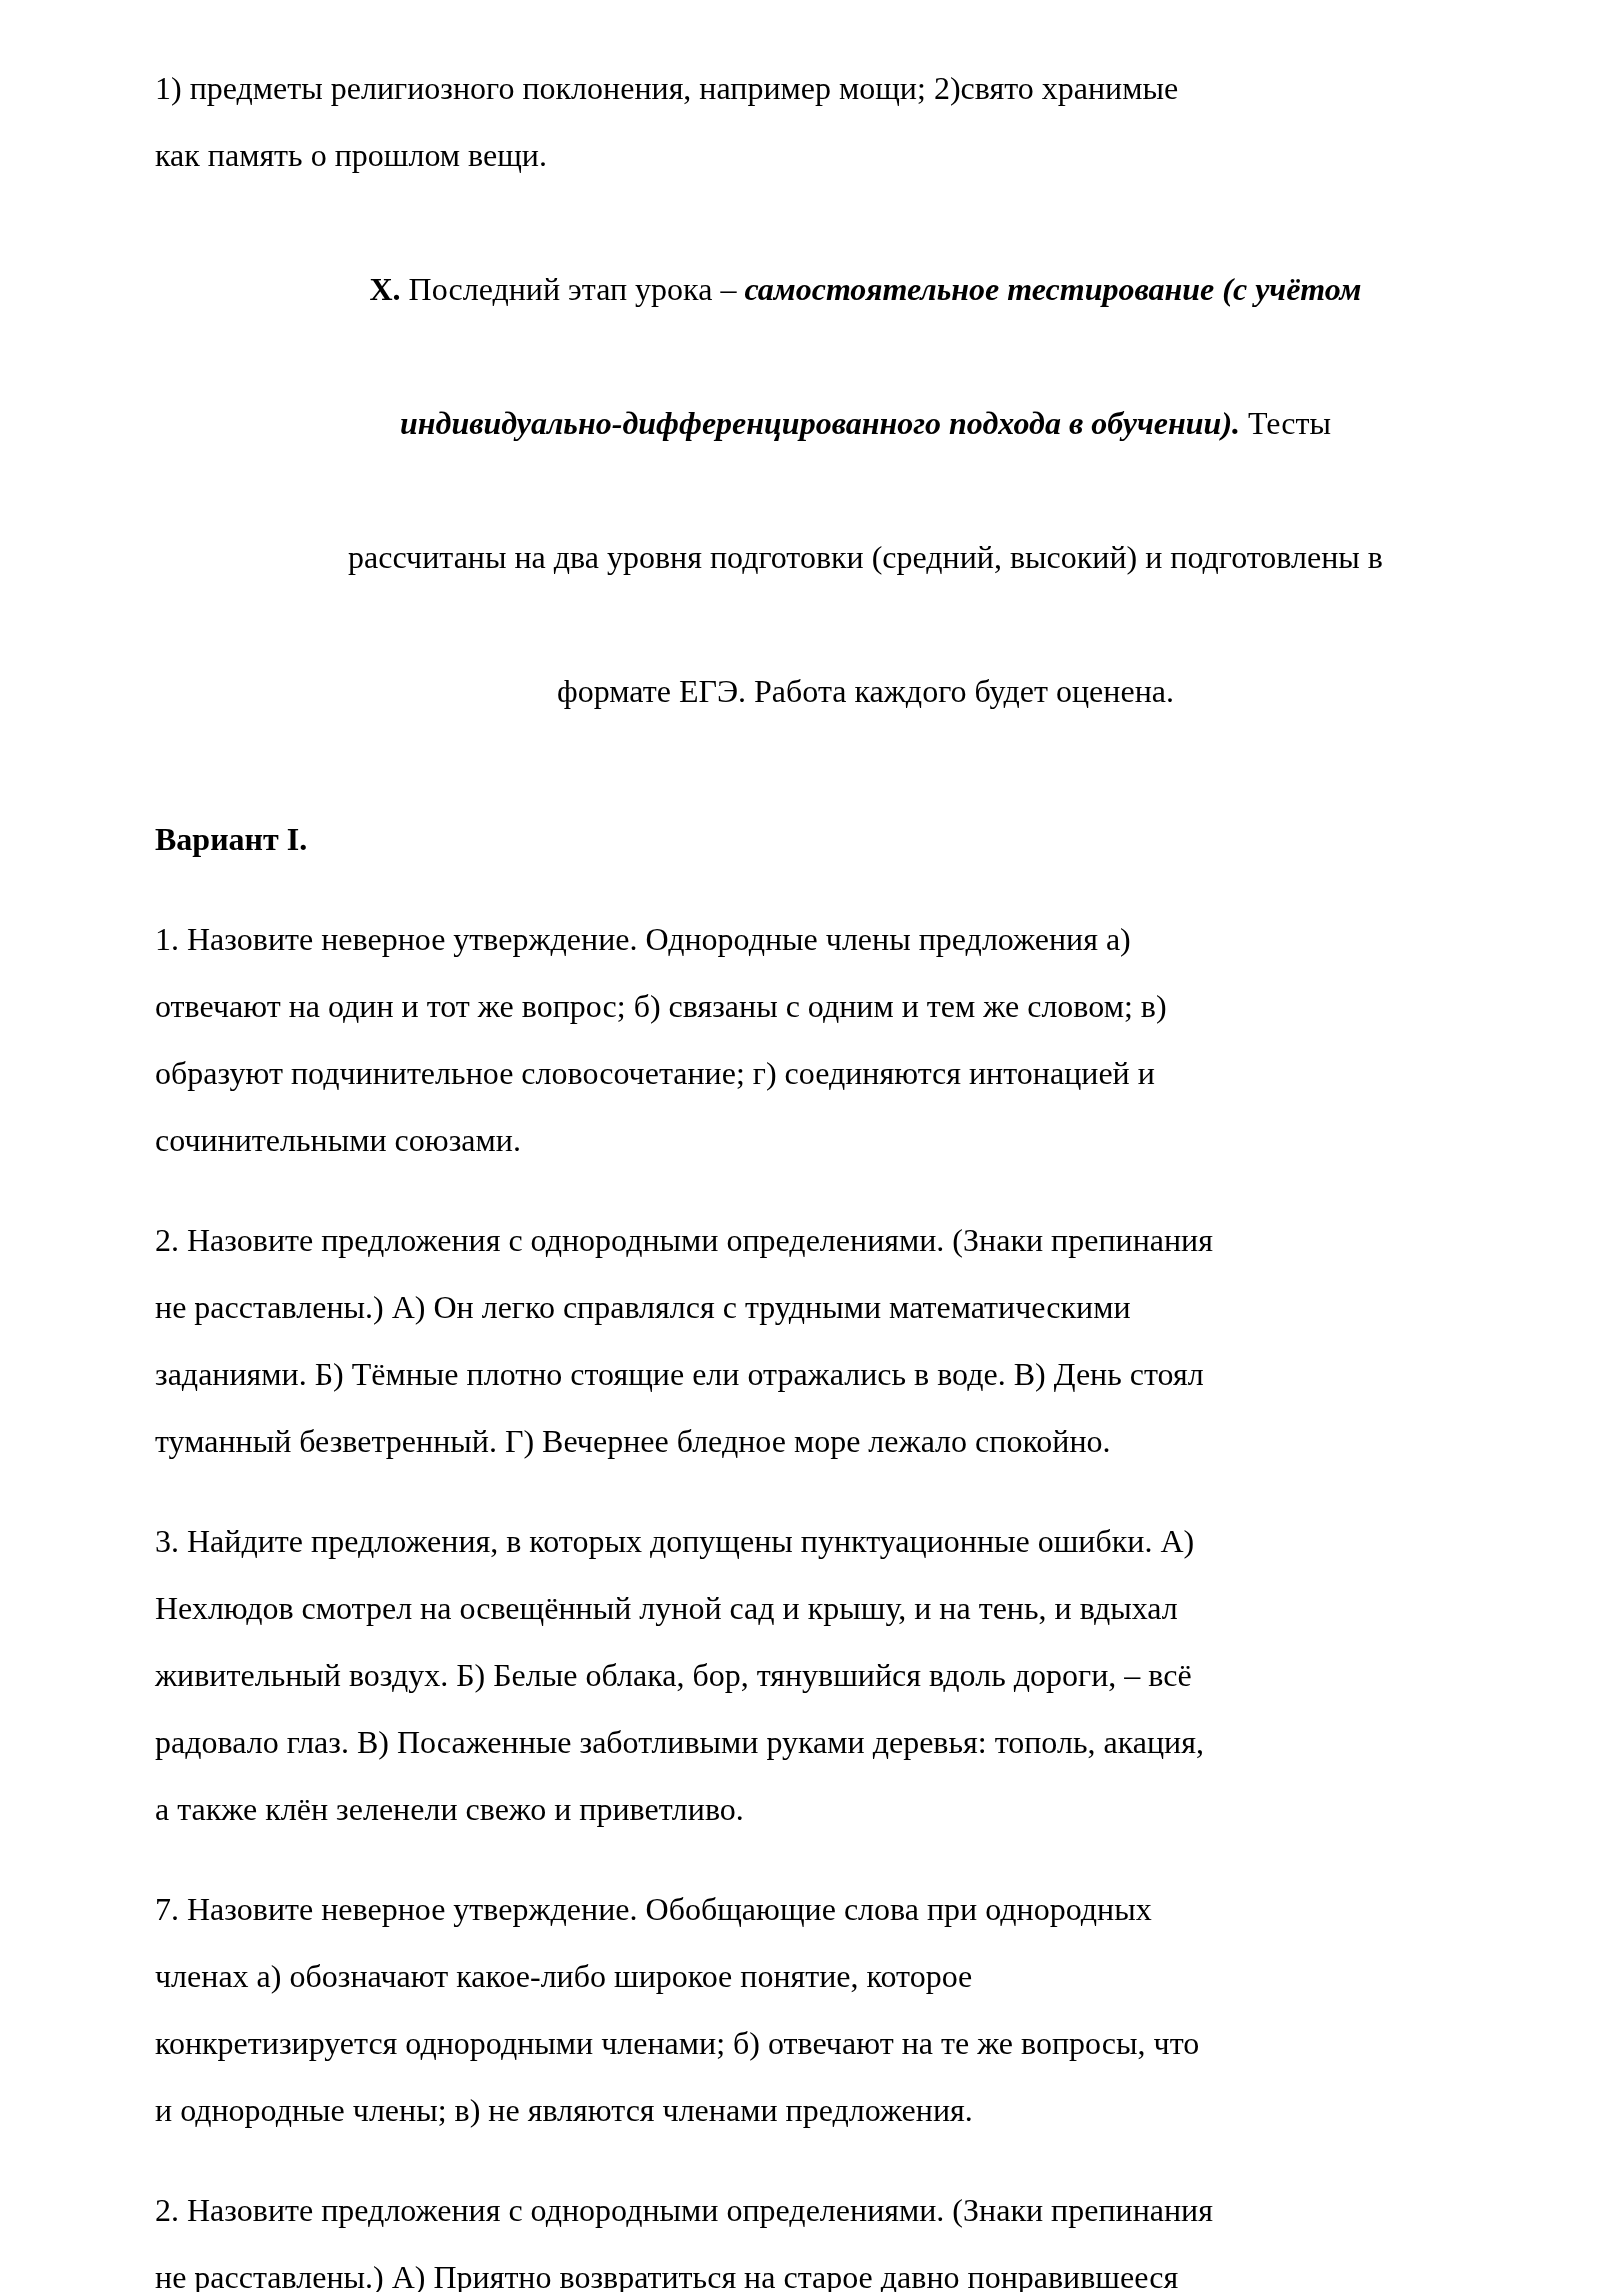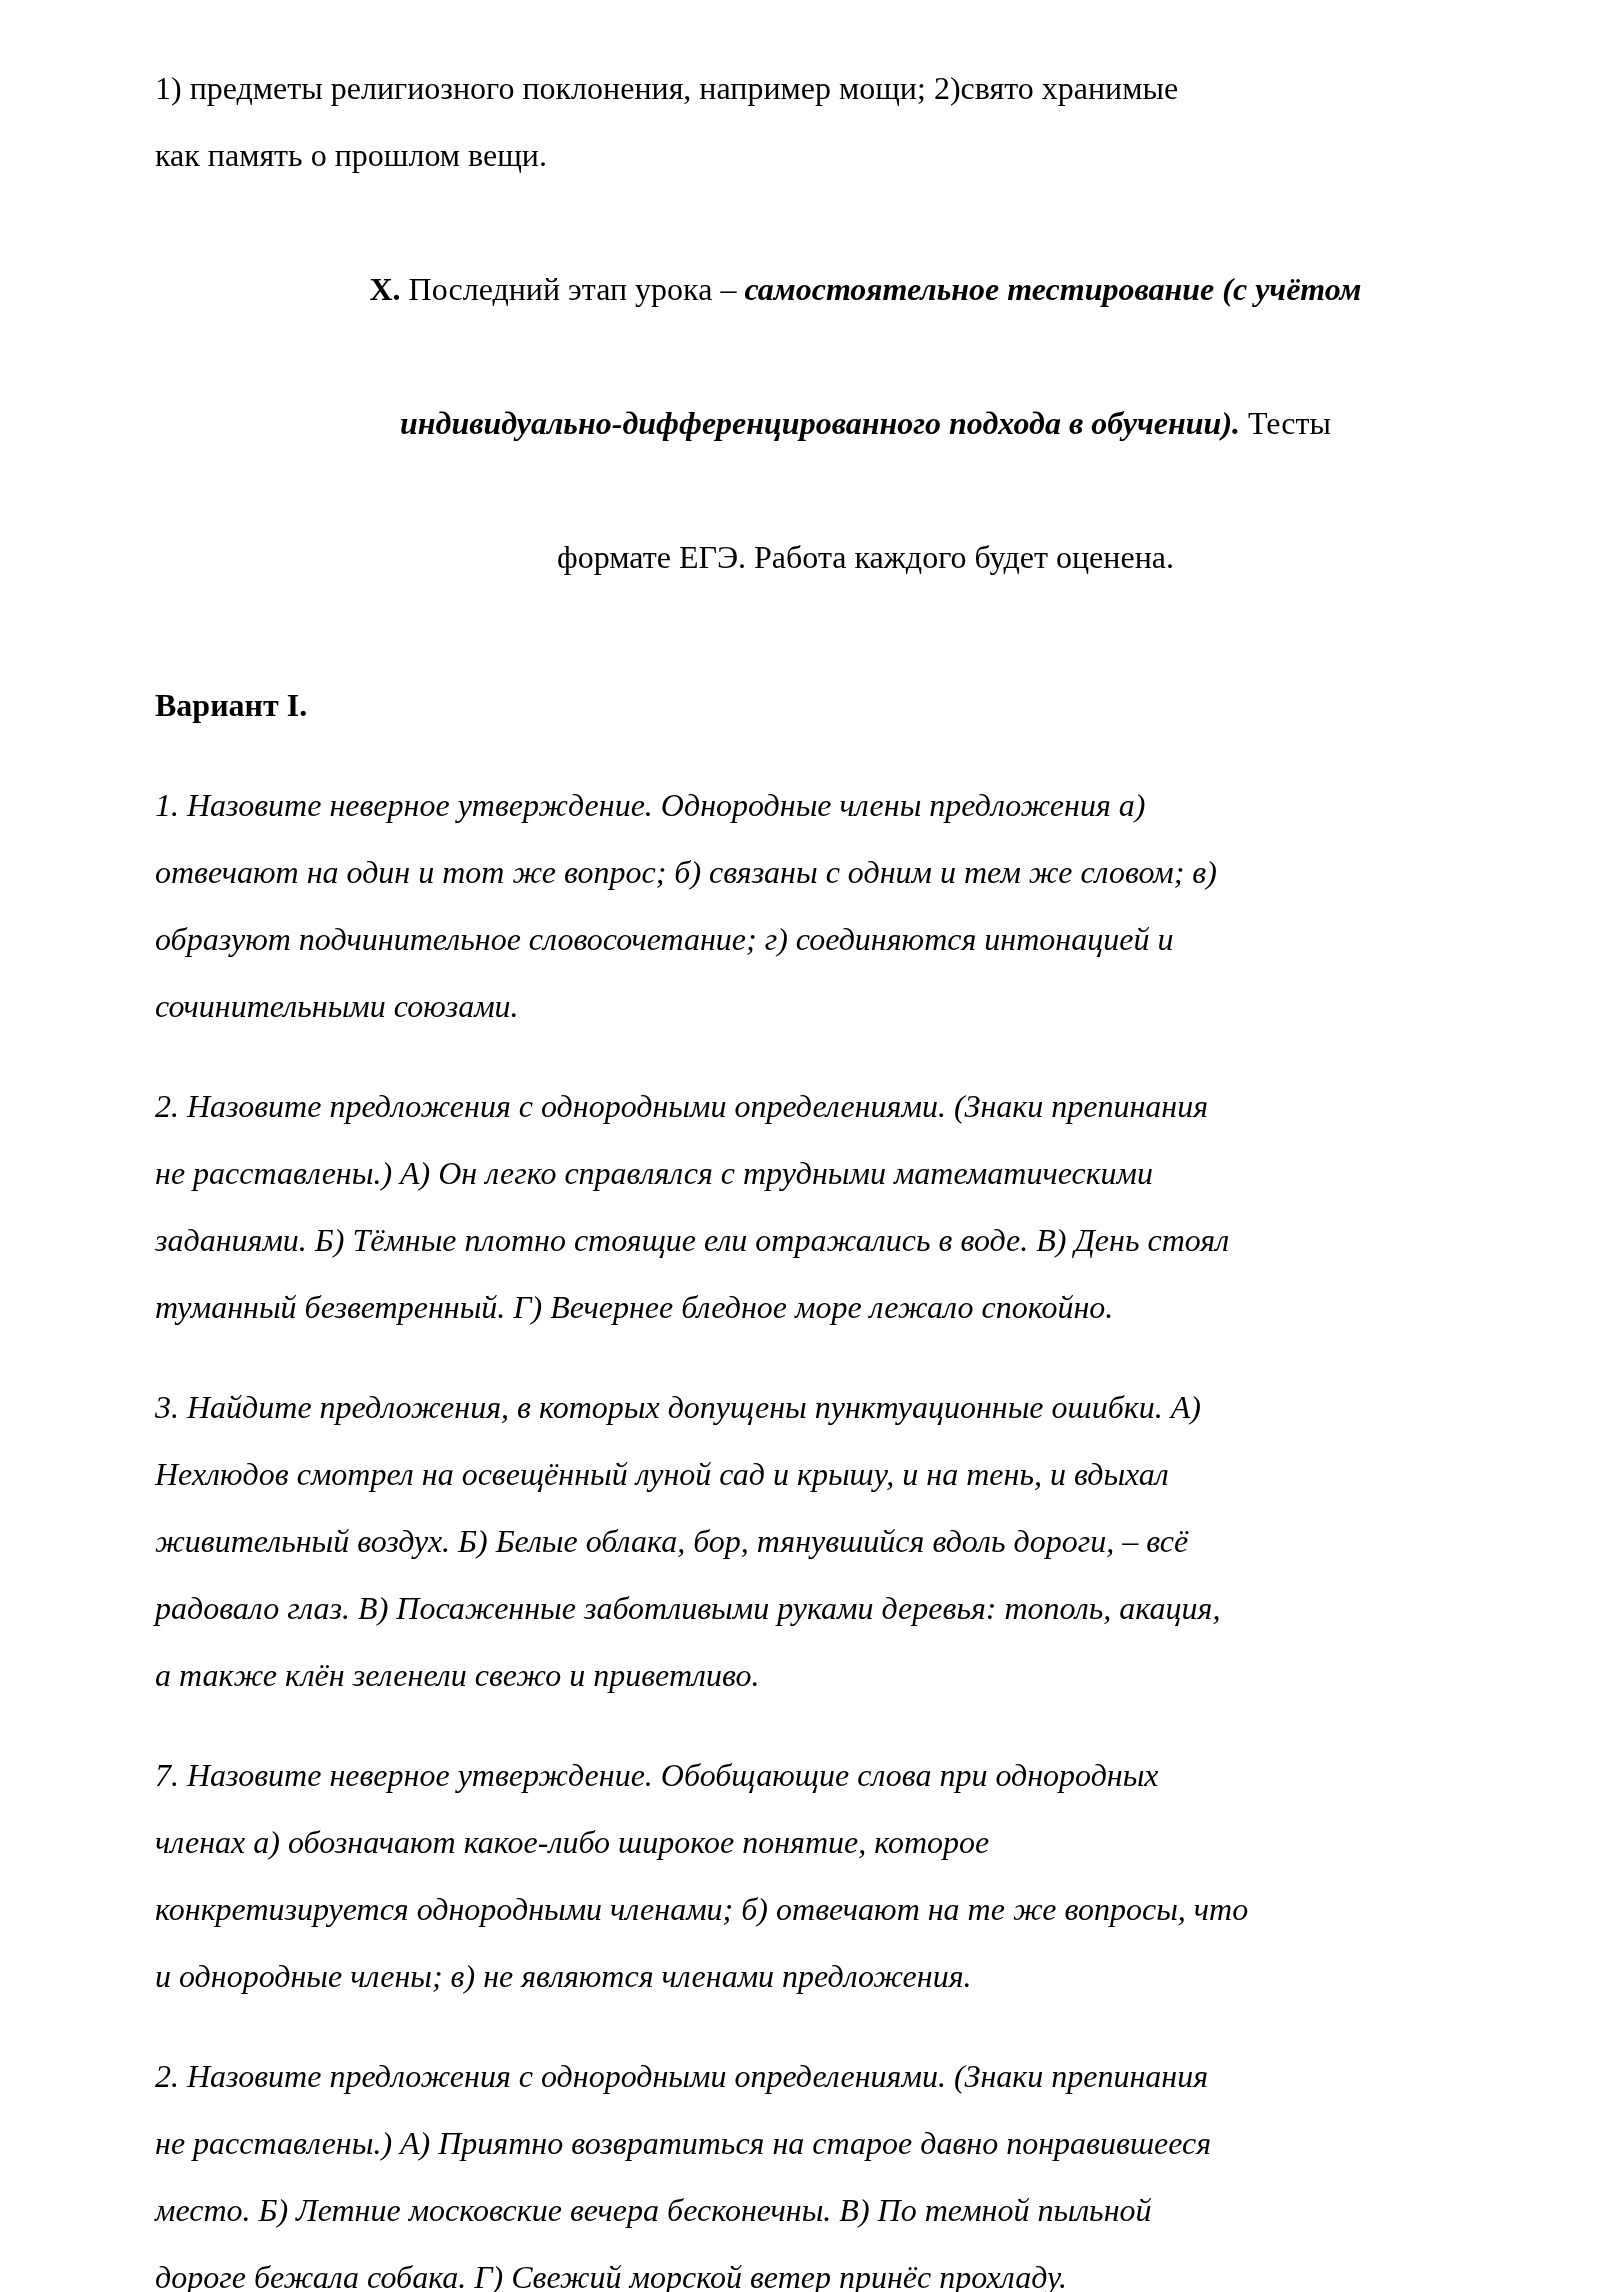--- a/index.html
+++ b/index.html
@@ -22,21 +22,21 @@
     margin-top: 8px;
   }
   .para {
     margin: 0;
     width: 1421px;
     font-size: 32px;
     line-height: 67px;
     white-space: pre-line;      
     text-align: left;
   }
-  .question { margin-top: 33px; font-style: italic; }
+  .question { margin-top: 33px; }
   .heading {
     margin: 0;
     font-size: 32px;
     line-height: 67px;
     font-weight: bold;
     white-space: pre-line;
   }
   .heading.var1 { margin-top: 13.7px; }
   .heading.var2 { margin-top: 39px; }
   .line { display: block; text-align: center; }
@@ -47,20 +47,21 @@
 <body>
 
 <div class="page">
 
   <p class="para">1) предметы религиозного поклонения, например мощи; 2)свято хранимые
 как память о прошлом вещи.</p>
 
   <p class="para">
     <span class="line"><span class="b">X.</span><span> Последний этап урока – </span><span class="bi">самостоятельное тестирование (с учётом</span></span>
     <span class="line"><span class="bi">индивидуально-дифференцированного подхода в обучении).</span><span> Тесты</span></span>
+    <span class="line">рассчитаны на два уровня подготовки (средний, высокий) и подготовлены в</span>
     <span class="line">формате ЕГЭ. Работа каждого будет оценена.</span>
   </p>
 
   <h2 class="heading var1">Вариант I.</h2>
 
   <p class="para question">1. Назовите неверное утверждение. Однородные члены предложения а)
 отвечают на один и тот же вопрос; б) связаны с одним и тем же словом; в)
 образуют подчинительное словосочетание; г) соединяются интонацией и
 сочинительными союзами.</p>
 

